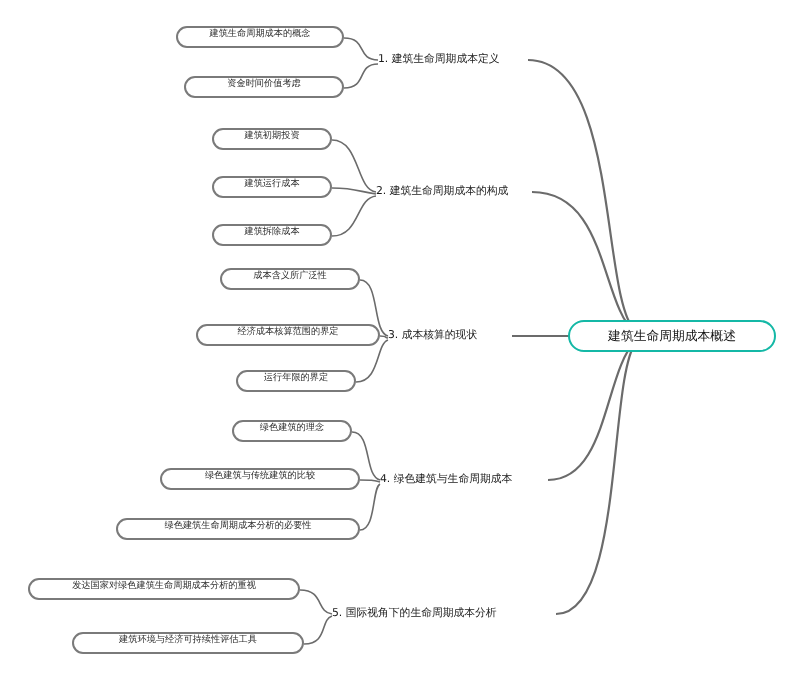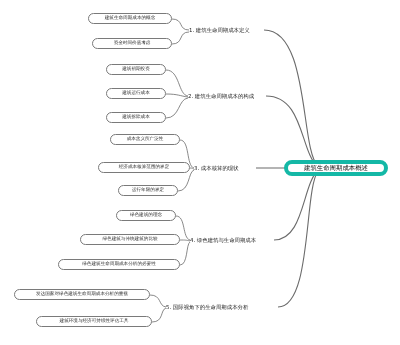--- a/index.html
+++ b/index.html
@@ -48,21 +48,21 @@
     line-height: 1;
     height: 11px;
     background: transparent;
     border: none;
     justify-content: flex-start;
     padding: 0;
     color: #1a1a1a;
   }
   
   .root {
-    border: 4px solid #14b8a6;
+    border: 1px solid #14b8a6;
     border-radius: 999px;
     background: #ffffff;
     font-size: 6.4px;
     line-height: 1;
     height: 16px;
     padding: 0 7px;
     color: #111111;
   }
 </style>
 </head>

